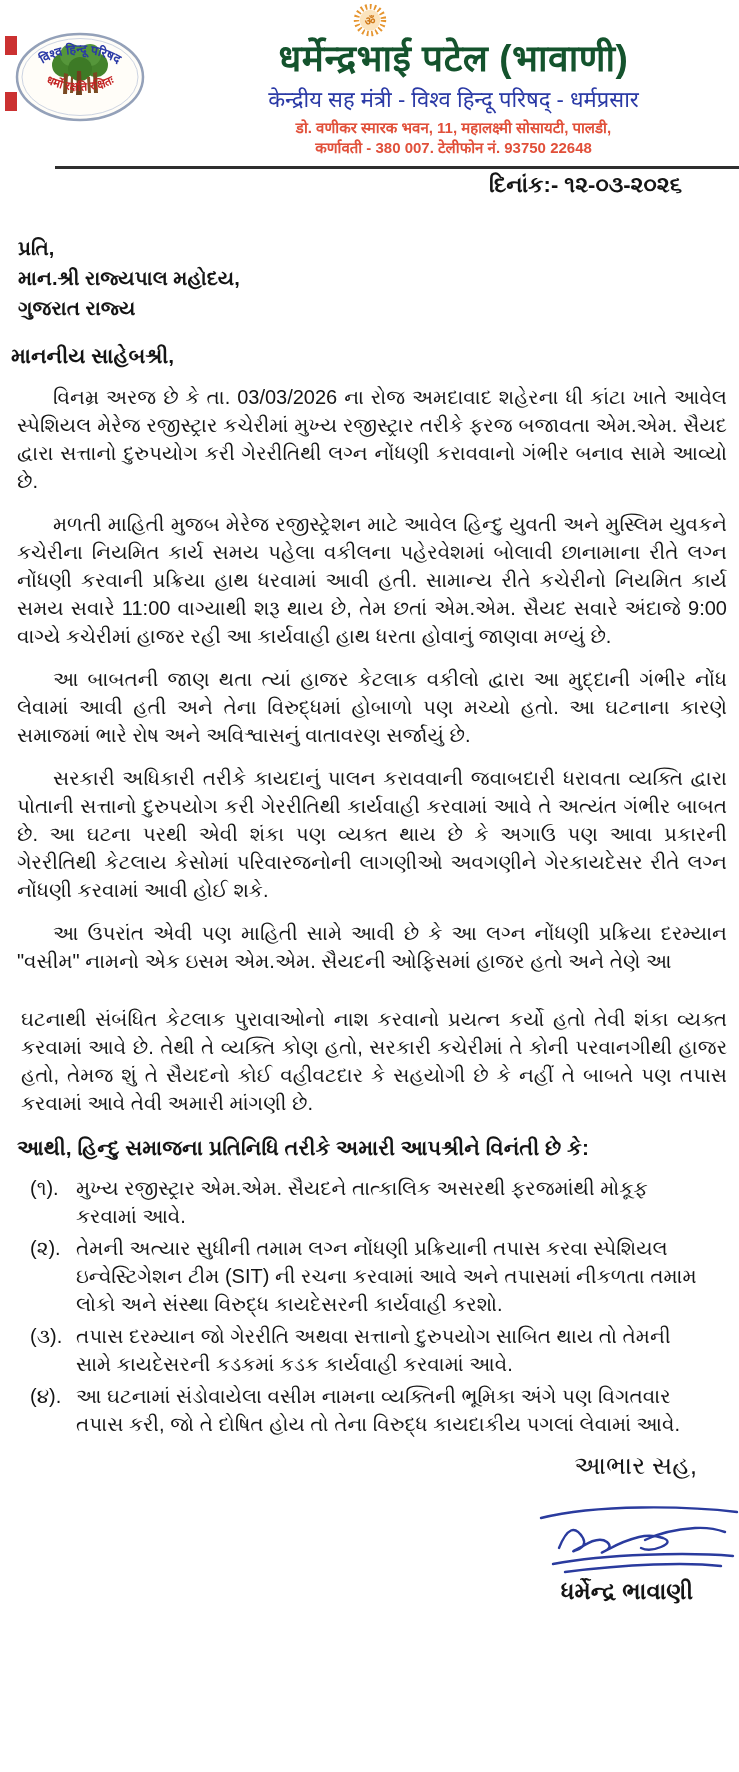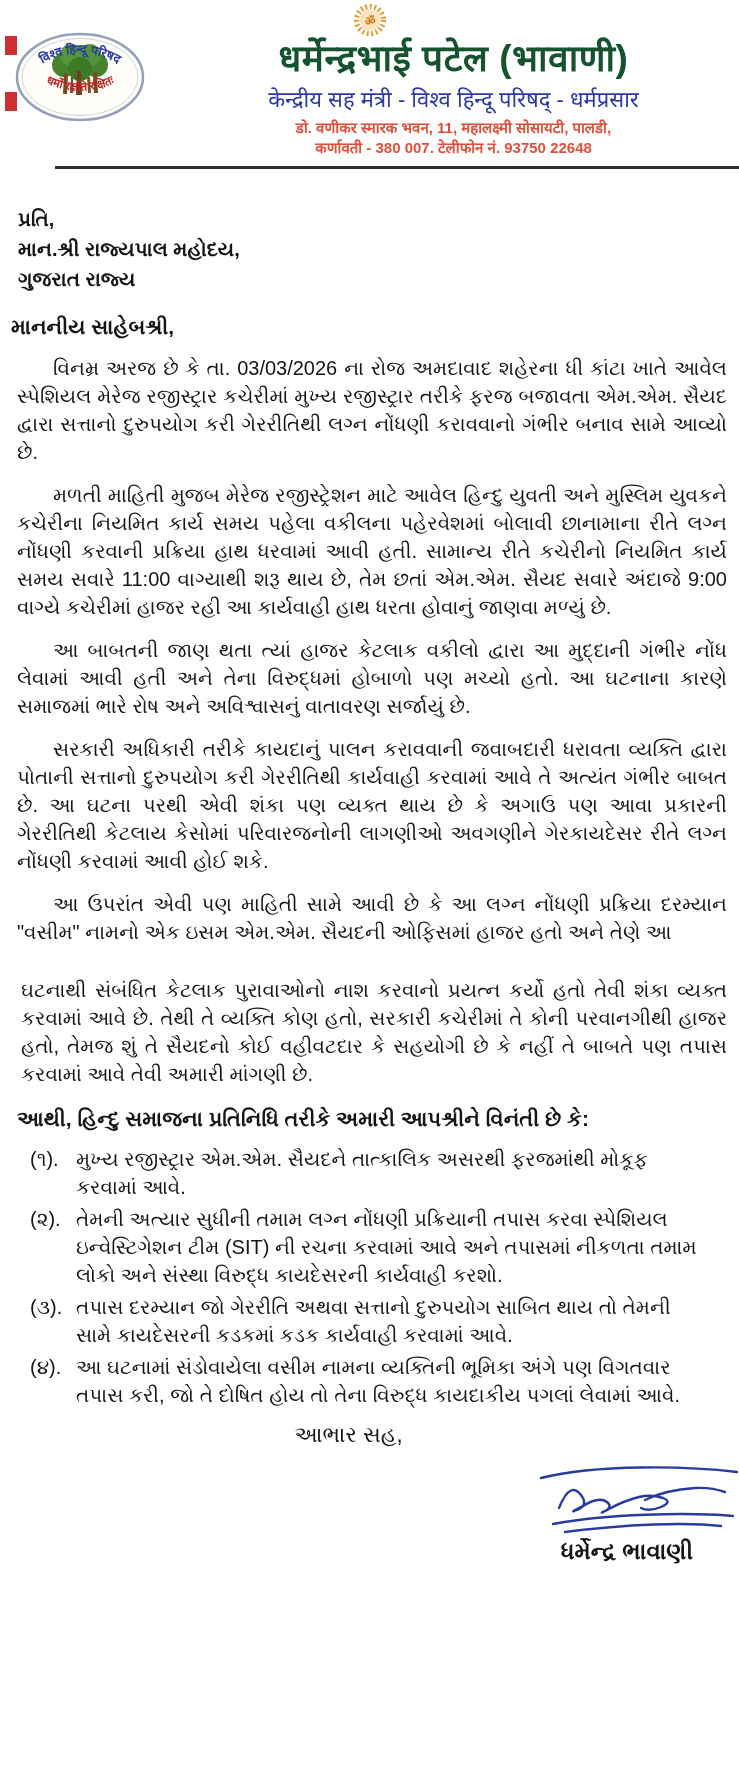--- a/index.html
+++ b/index.html
@@ -29,21 +29,21 @@
   .salutation { margin:21px 0 0 11px; font-size:21px; font-weight:bold; }
   .body-para { margin:15px 12px 0 17px; font-size:20px; line-height:28px; text-align:justify; }
   .body-para.indent { text-indent:36px; }
   .body-para.gap { margin-top:30px; padding-left:4px; }
   .demand-heading { margin:19px 12px 0 17px; font-size:21px; font-weight:bold; }
   .demands { margin:14px 40px 0 30px; }
   .demand-row { display:flex; margin-top:4px; font-size:20px; line-height:28px; }
   .demand-num { width:46px; flex:0 0 46px; }
   .demand-text { flex:1; }
   .closing-para { margin:25px 30px 0 17px; font-size:20px; line-height:28px; }
-  .regards { margin:13px 42px 8px 0; text-align:center; font-size:22px; }
+  .regards { margin:13px 42px 15px 0; text-align:right; font-size:25px; }
   .sig-block { position:relative; margin-top:6px; height:118px; }
   .sig-svg { position:absolute; right:0; top:0; width:202px; height:84px; }
   .sig-name { position:absolute; right:46px; top:82px; font-size:23px; font-weight:bold; }
 </style>
 </head>
 <body>
 
 <div class="page">
 
   <div class="red-mark m1"></div>
@@ -90,20 +90,21 @@
     <div class="head-text">
       <h1 class="head-title">धर्मेन्द्रभाई पटेल (भावाणी)</h1>
       <div class="head-subtitle">केन्द्रीय सह मंत्री - विश्व हिन्दू परिषद् - धर्मप्रसार</div>
       <div class="head-addr first">डो. वणीकर स्मारक भवन, 11, महालक्ष्मी सोसायटी, पालडी,</div>
       <div class="head-addr">कर्णावती - 380 007. टेलीफोन नं. 93750 22648</div>
     </div>
   </header>
 
   <hr class="rule">
 
+  <div class="date-line">દિનાંક:- ૧૨-૦૩-૨૦૨૬</div>
 
   <div class="recipient">
     <div>પ્રતિ,</div>
     <div>માન.શ્રી રાજ્યપાલ મહોદય,</div>
     <div>ગુજરાત રાજ્ય</div>
   </div>
 
 
   <div class="salutation">માનનીય સાહેબશ્રી,</div>
 

